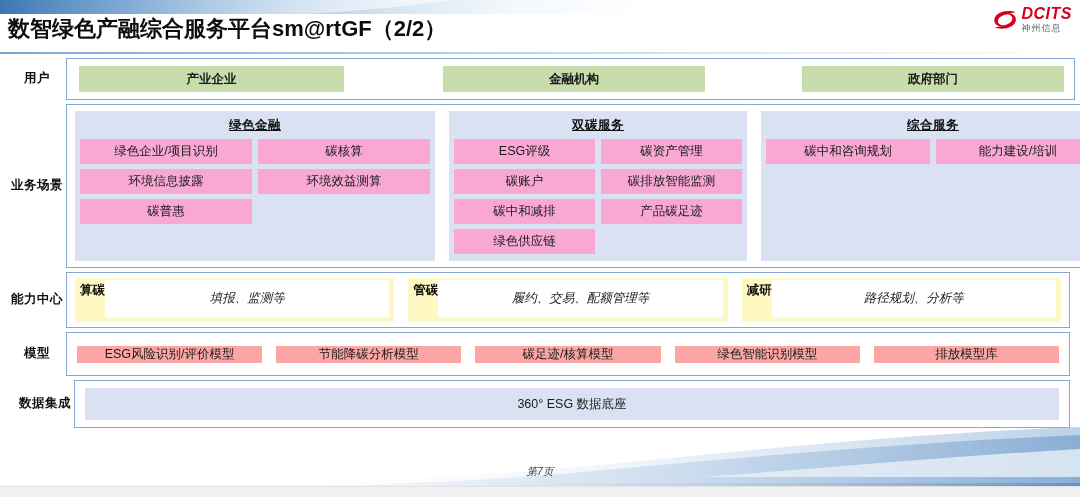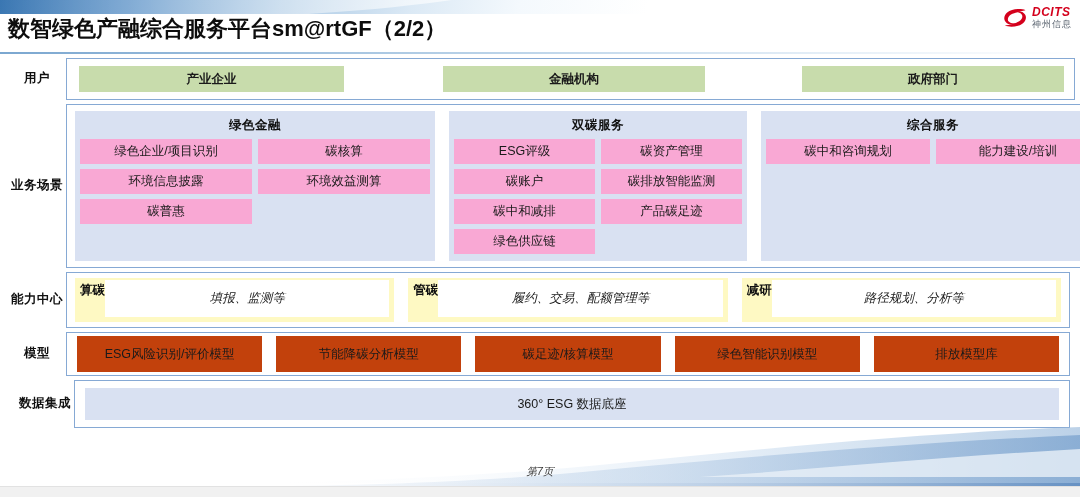--- a/index.html
+++ b/index.html
@@ -79,21 +79,21 @@
   .logo {
     position: absolute;
     right: 8px; top: 6px;
     display: flex;
     align-items: center;
     gap: 4px;
   }
   .logo-mark { width: 26px; height: 22px; }
   .logo-text { line-height: 1; }
   .logo-en {
-    font-size: 12px;
+    font-size: 16px;
     font-weight: bold;
     color: #d4001c;
     letter-spacing: 0.5px;
     font-style: italic;
   }
   .logo-cn {
     font-size: 9px;
     color: #555f6b;
     letter-spacing: 1px;
     margin-top: 2px;
@@ -176,20 +176,21 @@
     display: flex;
     flex-direction: column;
   }
   .panel-title {
     text-align: center;
     font-size: 12.5px;
     font-weight: bold;
     color: #111111;
     padding: 3px 0 5px 0;
     letter-spacing: .5px;
+    text-decoration: underline;
   }
   .panel-grid {
     display: grid;
     grid-template-columns: 1fr 1fr;
     gap: 5px 6px;
     align-content: start;
   }
   .cell {
     background: #f9a8d4;
     height: 25px;
@@ -245,22 +246,22 @@
   .model-inner {
     flex: 1;
     display: flex;
     align-items: center;
     justify-content: space-between;
     padding: 0 10px;
     gap: 14px;
   }
   .model-chip {
     flex: 1;
-    background: #c2410c;
-    height: 36px;
+    background: #fca5a5;
+    height: 17px;
     display: flex;
     align-items: center;
     justify-content: center;
     font-size: 12.5px;
     color: #1a1a1a;
     white-space: nowrap;
   }
 
   
   .row-data { height: 48px; }

